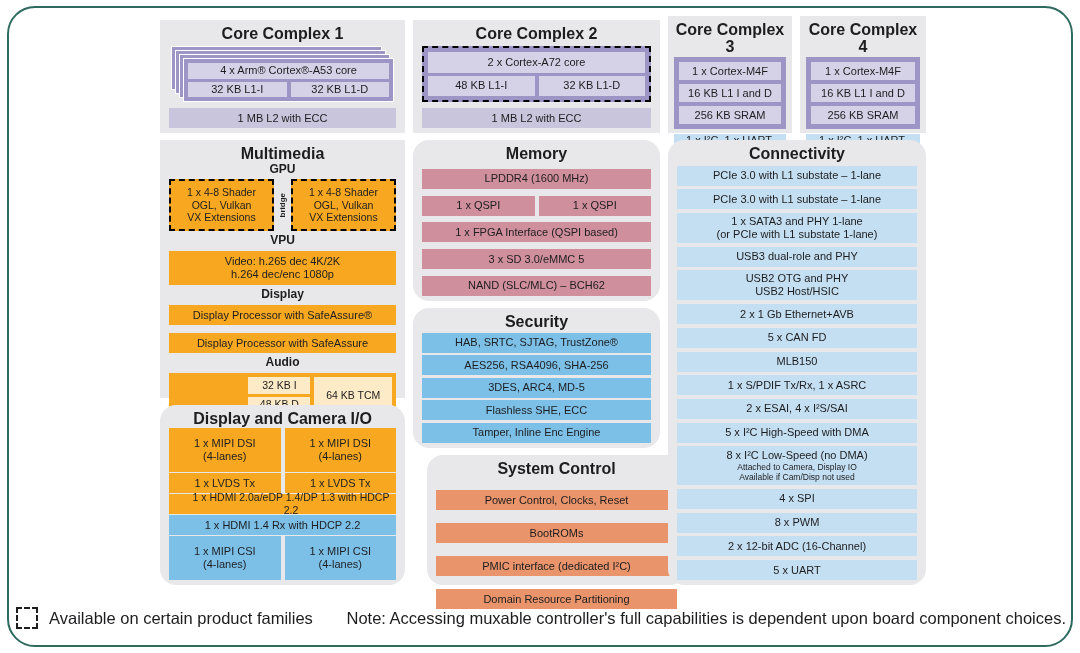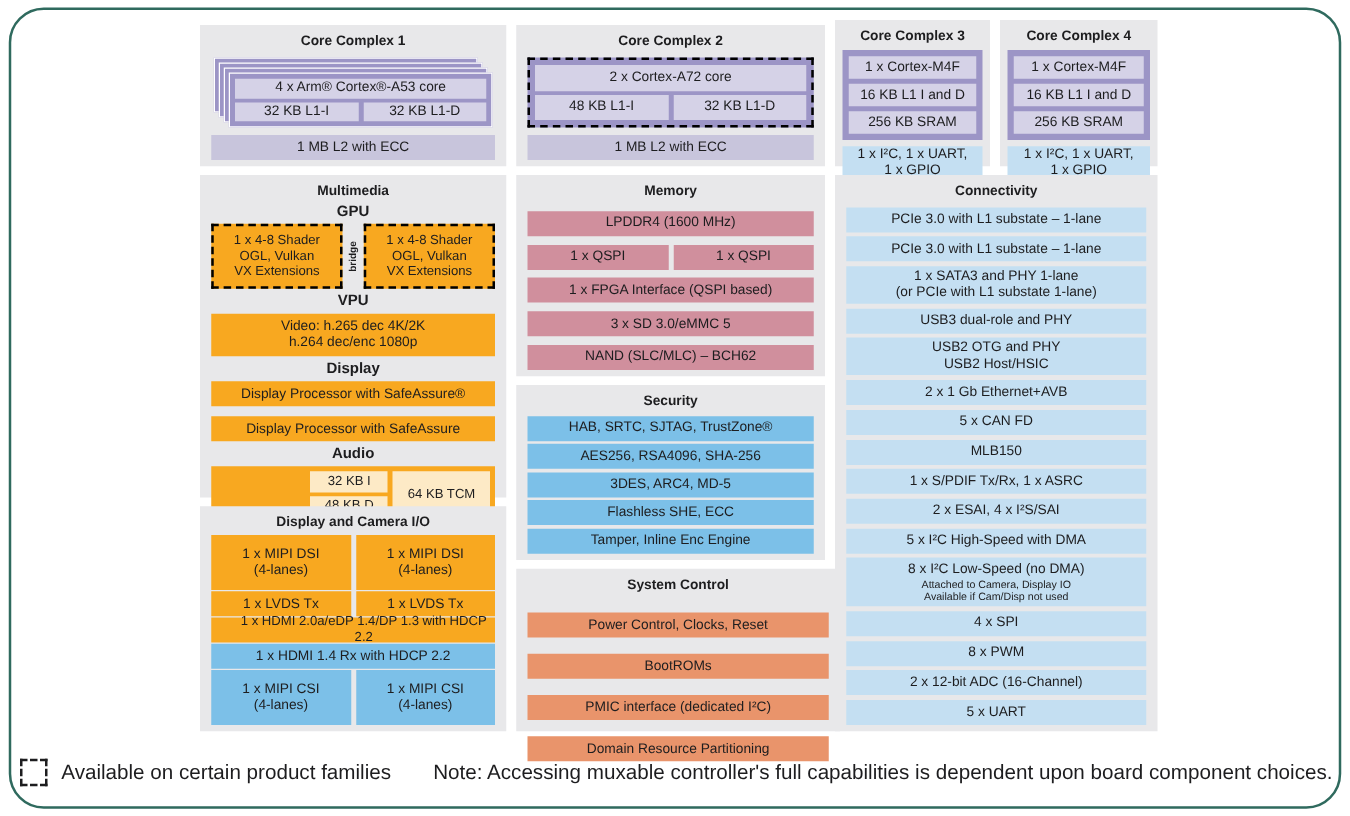--- a/index.html
+++ b/index.html
@@ -2,21 +2,21 @@
 <html><head>
 <meta charset="utf-8">
 <style>
   html,body{margin:0;padding:0;background:#fff;width:1080px;height:653px;
     font-family:"Liberation Sans",sans-serif;color:#1d1d1f;}
   .stage{position:absolute;inset:0;width:1080px;height:653px;}
   .frame{position:absolute;left:7px;top:6px;right:7px;bottom:6px;
     border:2px solid #2f6a5e;border-radius:28px;}
   .panel{position:absolute;background:#e8e8ea;box-sizing:border-box;
     padding:5px 9px;display:flex;flex-direction:column;}
-  .ptitle{font-weight:bold;font-size:11px;text-align:center;line-height:17px;flex:0 0 auto;}
+  .ptitle{font-weight:bold;font-size:16px;text-align:center;line-height:17px;flex:0 0 auto;}
   .subhead{font-weight:bold;font-size:12px;text-align:center;line-height:15px;margin:2px 0 3px;}
   .bx{display:flex;align-items:center;justify-content:center;text-align:center;
     font-size:11px;line-height:13px;white-space:pre-line;box-sizing:border-box;}
   .purpleL{background:#d5d2e7;}
   .purpleBar{background:#c8c5dc;}
   .blueM{background:#7cc0e8;}
   .blueL{background:#c4dff2;}
   .rose{background:#d08f9d;}
   .salmon{background:#e9946b;margin-top:13px;}
   .amber{background:#f8a820;}
@@ -52,21 +52,21 @@
   .audio{height:44px;background:#f8a820;padding:4px;display:flex;gap:4px;
     box-sizing:border-box;flex:0 0 auto;}
   .audio .bx{font-size:10.5px;}
   .adsp{flex:1.15;margin-top:36px;}
   .amid{display:flex;flex-direction:column;gap:3px;width:62px;}
   .amid .bx{flex:1;}
   .atcm{flex:1.25;}
   
   .r20{height:20px;flex:0 0 auto;}
   .r34{height:44px;flex:0 0 auto;}
-  .spread{justify-content:space-between;}
+  .spread{justify-content:space-between;border-radius:16px;}
   .subnote{font-size:8.5px;line-height:9.5px;white-space:pre-line;margin-top:1px;}
   .crow2{flex-direction:column;padding:3px 0;}
   
   .footer{position:absolute;left:16px;right:14px;top:602px;height:32px;
     display:flex;align-items:center;font-size:16.5px;}
   .dashicon{width:18px;height:18px;border:2px dashed #1d1d1f;margin-right:11px;flex:0 0 auto;}
   .note{margin-left:auto;}
 </style>
 </head>
 <body>
@@ -193,21 +193,21 @@
 
   <div class="panel spread" style="left:413px;top:308px;width:247px;height:140px;">
     <div class="ptitle">Security</div>
     <div class="bx blueM r20">HAB, SRTC, SJTAG, TrustZone®</div>
     <div class="bx blueM r20">AES256, RSA4096, SHA-256</div>
     <div class="bx blueM r20">3DES, ARC4, MD-5</div>
     <div class="bx blueM r20">Flashless SHE, ECC</div>
     <div class="bx blueM r20">Tamper, Inline Enc Engine</div>
   </div>
 
-  <div class="panel spread" style="left:413px;top:455px;width:259px;height:130px;">
+  <div class="panel spread" style="left:427px;top:455px;width:259px;height:130px;">
     <div class="ptitle">System Control</div>
     <div class="bx salmon r20">Power Control, Clocks, Reset</div>
     <div class="bx salmon r20">BootROMs</div>
     <div class="bx salmon r20">PMIC interface (dedicated I²C)</div>
     <div class="bx salmon r20">Domain Resource Partitioning</div>
   </div>
 
   <div class="panel spread" style="left:668px;top:140px;width:258px;height:445px;">
     <div class="ptitle">Connectivity</div>
     <div class="bx blueL r20">PCIe 3.0 with L1 substate – 1-lane</div>

